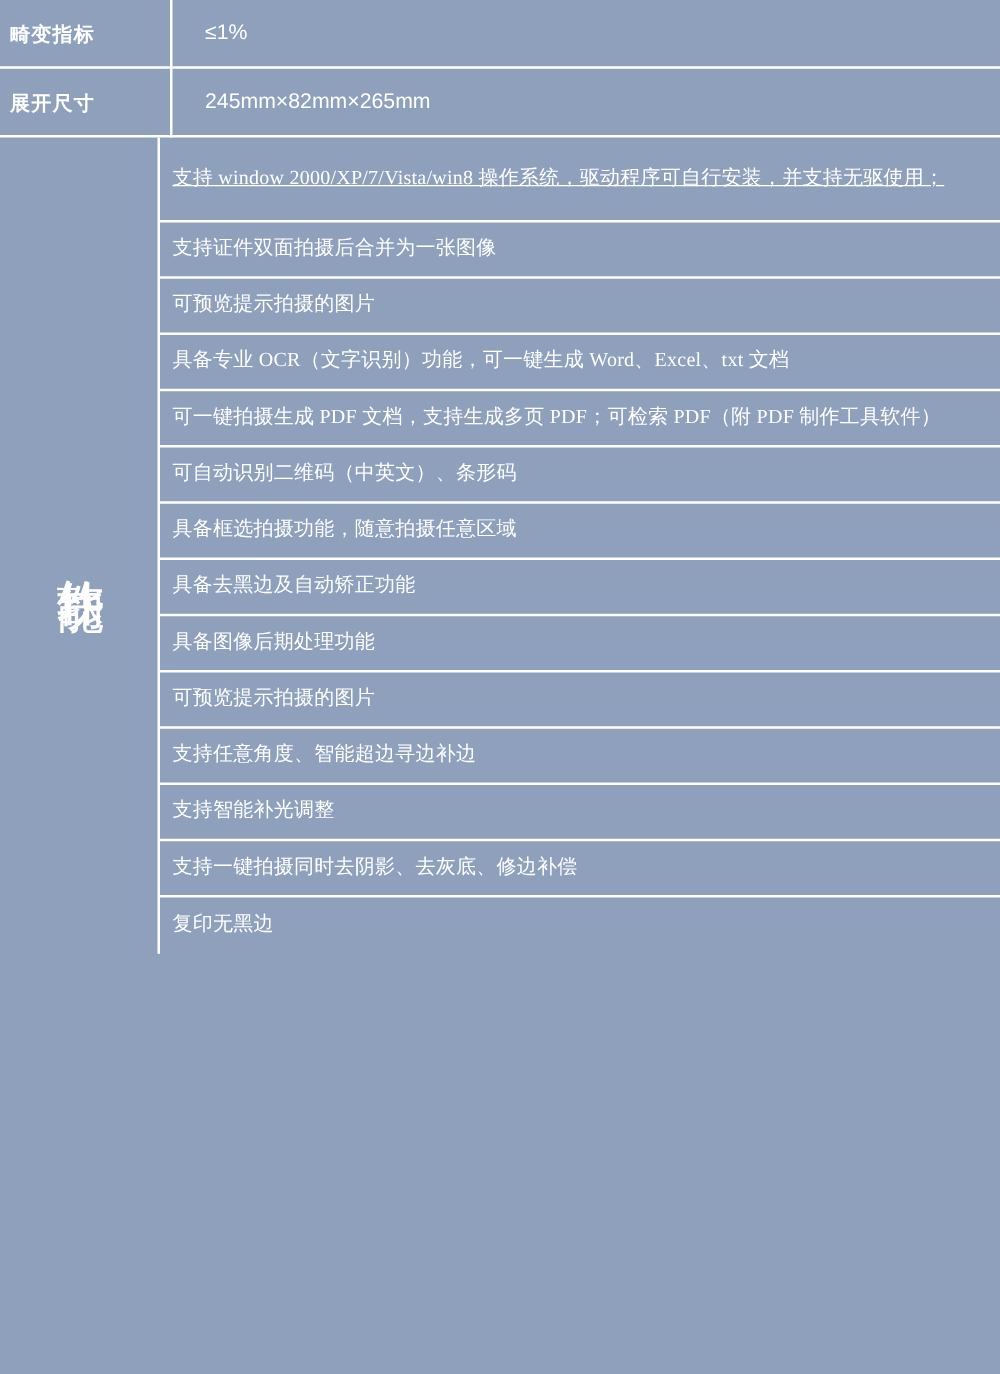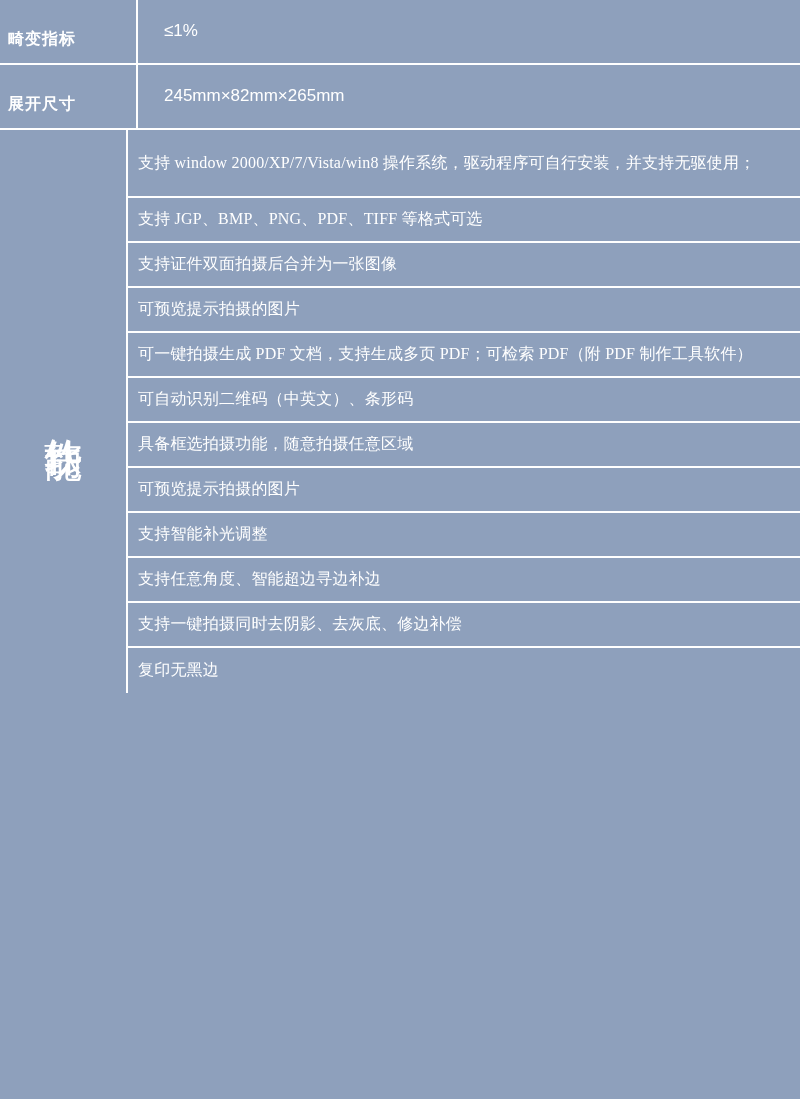--- a/index.html
+++ b/index.html
@@ -25,21 +25,21 @@
     border-collapse: collapse;
     table-layout: fixed;
   }
   table.spec td {
     vertical-align: middle;
     border-bottom: 2px solid #ffffff;
     color: #ffffff;
   }
   td.label {
     width: 128px;
-    padding: 14px 0 0 8px;
+    padding: 4px 0 0 8px;
     font-size: 16px;
     font-weight: bold;
     letter-spacing: 1px;
     border-right: 2px solid #ffffff;
     height: 49px;
     line-height: 1.2;
   }
   td.value {
     padding-left: 26px;
     font-size: 17px;
@@ -83,20 +83,21 @@
     display: flex;
     align-items: center;
     min-height: 45px;
     letter-spacing: 0.2px;
     color: #ffffff;
     font-family: "Liberation Serif", serif;
   }
   .sw-item.tall {
     min-height: 68px;
     align-items: center;
+    text-decoration: underline;
   }
   .sw-item:last-child {
     border-bottom: none;
   }
 </style>
 </head>
 <body>
 
 <div class="sheet">
 
@@ -112,27 +113,29 @@
       </tr>
     </tbody>
   </table>
 
   <div class="sw-wrap">
     <div class="sw-label">
       <span class="sw-label-text">软件功能</span>
     </div>
     <div class="sw-list">
       <div class="sw-item tall">支持 window 2000/XP/7/Vista/win8 操作系统，驱动程序可自行安装，并支持无驱使用；</div>
-      <div class="sw-item">支持 JGP、BMP、PNG、PDF、TIFF 等格式可选</div>
       <div class="sw-item">支持证件双面拍摄后合并为一张图像</div>
       <div class="sw-item">可预览提示拍摄的图片</div>
+      <div class="sw-item">具备专业 OCR（文字识别）功能，可一键生成 Word、Excel、txt 文档</div>
       <div class="sw-item">可一键拍摄生成 PDF 文档，支持生成多页 PDF；可检索 PDF（附 PDF 制作工具软件）</div>
       <div class="sw-item">可自动识别二维码（中英文）、条形码</div>
       <div class="sw-item">具备框选拍摄功能，随意拍摄任意区域</div>
+      <div class="sw-item">具备去黑边及自动矫正功能</div>
+      <div class="sw-item">具备图像后期处理功能</div>
       <div class="sw-item">可预览提示拍摄的图片</div>
+      <div class="sw-item">支持任意角度、智能超边寻边补边</div>
       <div class="sw-item">支持智能补光调整</div>
-      <div class="sw-item">支持任意角度、智能超边寻边补边</div>
       <div class="sw-item">支持一键拍摄同时去阴影、去灰底、修边补偿</div>
       <div class="sw-item">复印无黑边</div>
     </div>
   </div>
 
 </div>
 
 </body></html>

